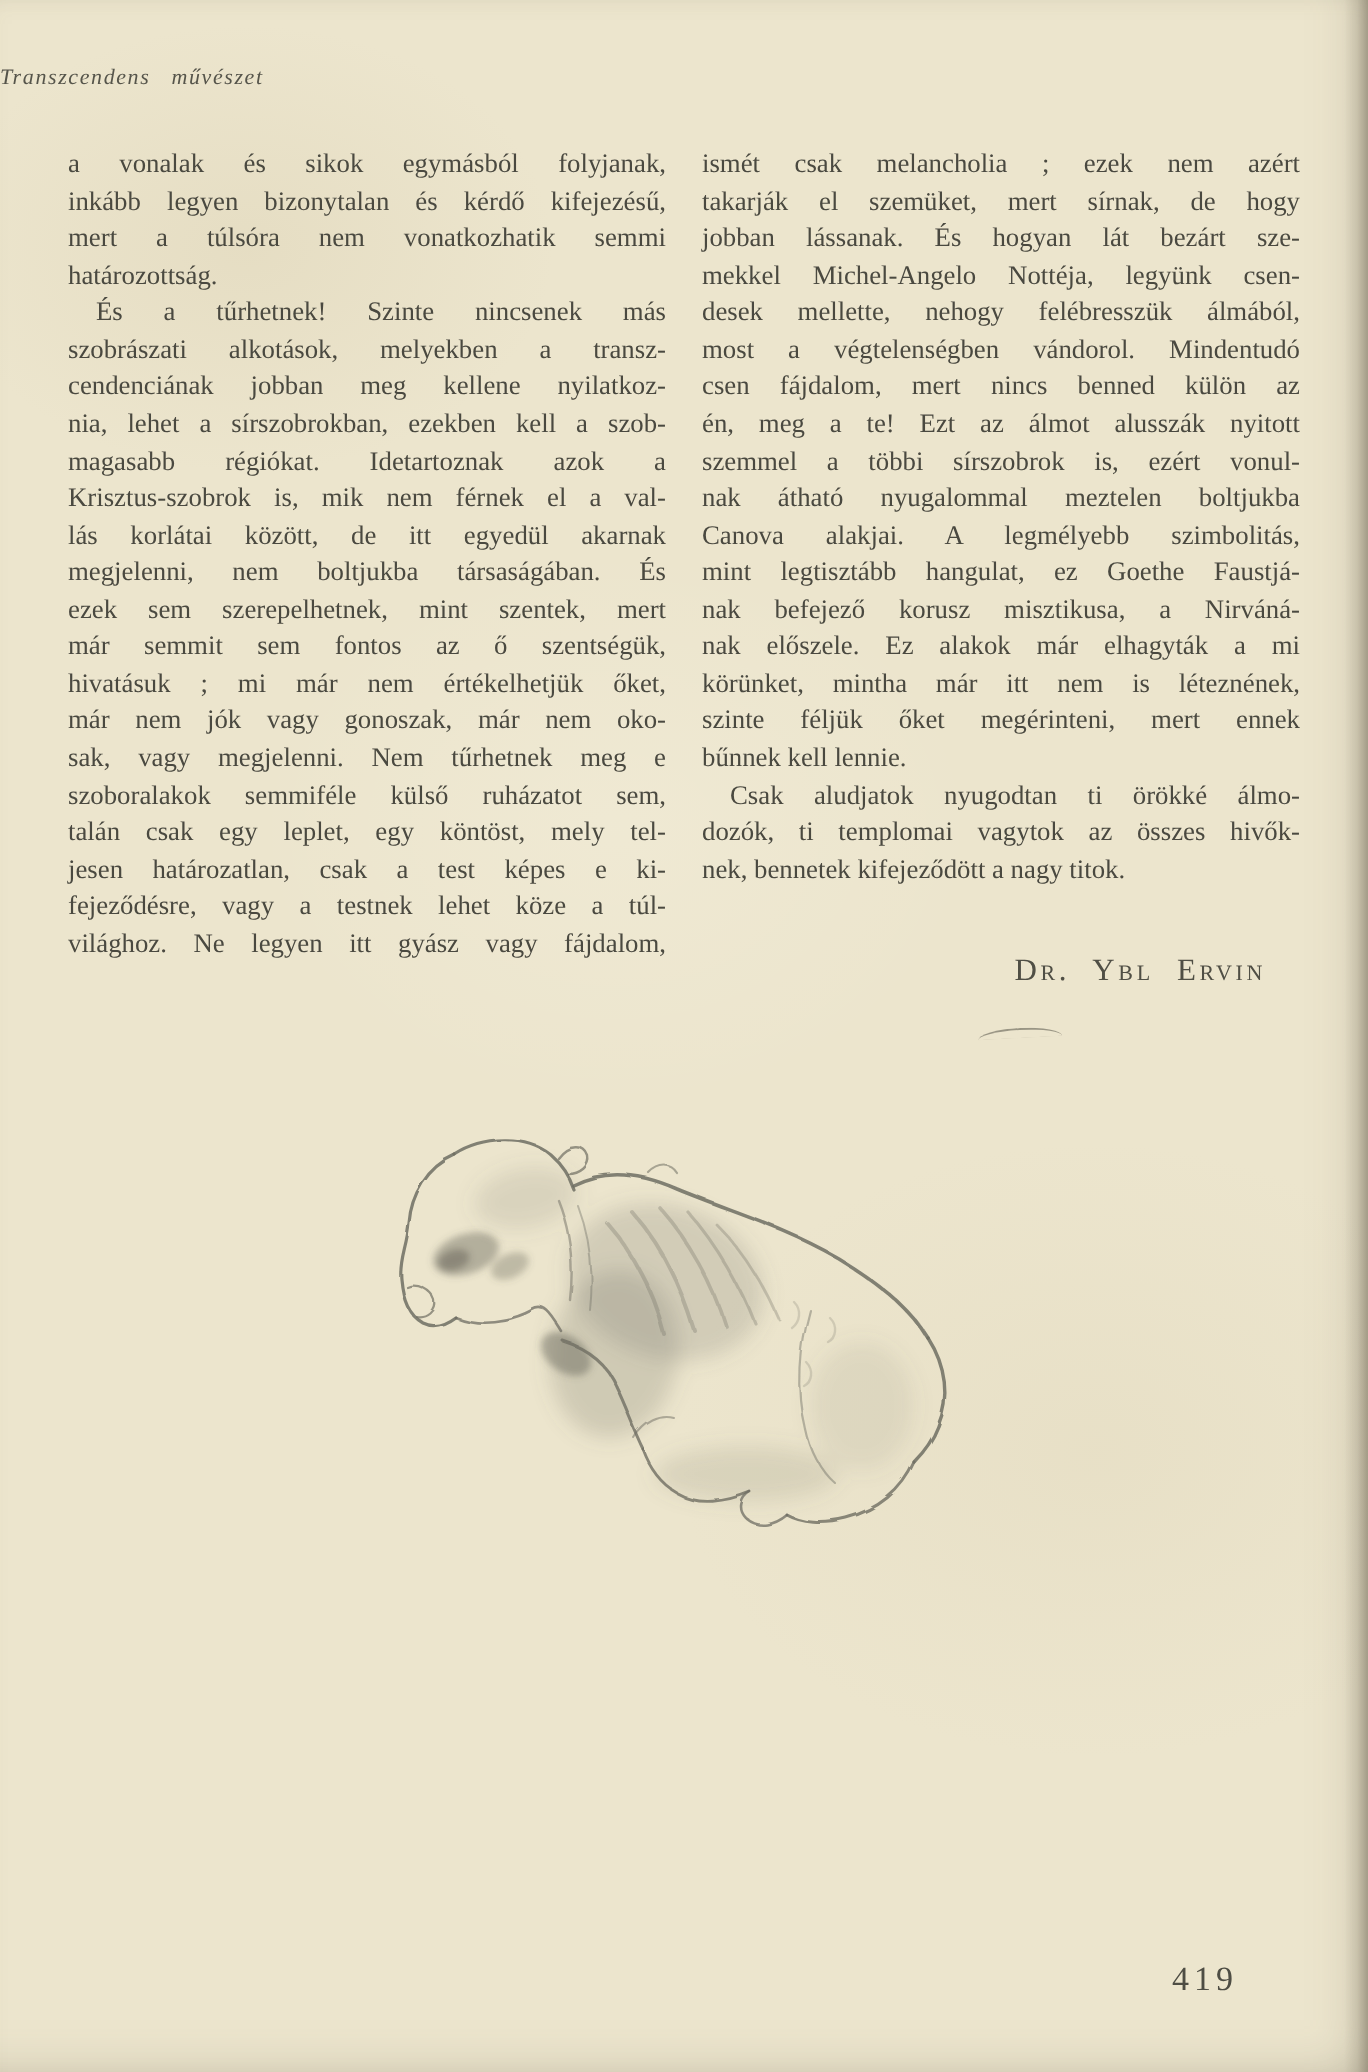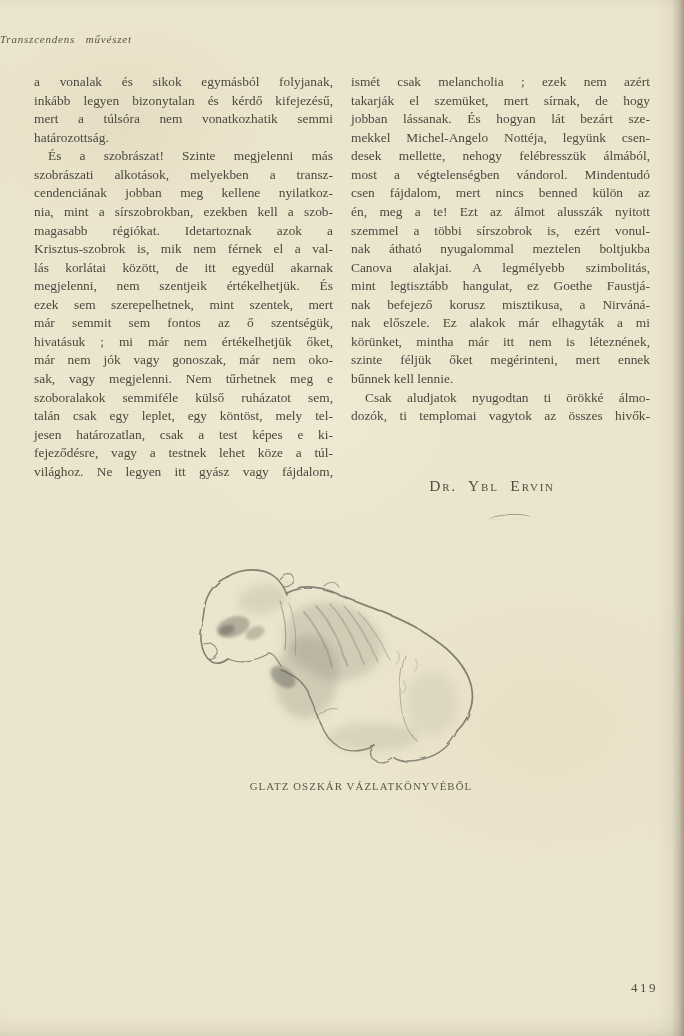--- a/index.html
+++ b/index.html
@@ -41,65 +41,65 @@
   .tline{
     text-align:justify;
     text-align-last:justify;
     hyphens:none;
     white-space:normal;
   }
   .tline.parend{text-align-last:left;}
   .tline.indent{text-indent:14px;}
   .signature{
     position:absolute;top:477px;left:351px;width:282px;
-    text-align:center;font-variant:small-caps;
+    text-align:right;font-variant:small-caps;
     font-size:15.5px;letter-spacing:1.8px;word-spacing:6px;
     color:#504f45;
   }
   .end-dash{
     position:absolute;left:489px;top:514px;width:42px;height:4px;
     border-top:1.6px solid rgba(86,84,72,.55);
     border-radius:50% 50% 0 0/100% 100% 0 0;
     transform:rotate(-3deg);
   }
   .sketch{position:absolute;left:163px;top:551px;}
   .caption{
     position:absolute;top:780px;left:200px;width:322px;
     text-align:center;font-size:10.8px;letter-spacing:1.1px;
     color:#57564b;
   }
   .pagenum{
-    position:absolute;left:631px;top:980px;
-    font-size:13px;letter-spacing:2.5px;color:#4e4d44;text-align:center;
+    position:absolute;left:586px;top:980px;
+    font-size:17px;letter-spacing:2.5px;color:#4e4d44;text-align:center;
   }
   .edge-right{
     position:absolute;right:0;top:0;width:12px;height:100%;
     background:linear-gradient(to right, rgba(140,132,112,0) 0%, rgba(140,132,112,.18) 55%, rgba(120,112,94,.45) 100%);
   }
 </style>
 </head>
 <body>
 
 <div class="page">
 
   <div class="running-head">Transzcendens művészet</div>
 
   <div class="col col-left">
       <div class="tline">a vonalak és sikok egymásból folyjanak,</div>
       <div class="tline">inkább legyen bizonytalan és kérdő kifejezésű,</div>
       <div class="tline">mert a túlsóra nem vonatkozhatik semmi</div>
       <div class="tline parend">határozottság.</div>
-      <div class="tline indent">És a szobrászat! Szinte megjelenni más</div>
+      <div class="tline indent">És a tűrhetnek! Szinte nincsenek más</div>
       <div class="tline">szobrászati alkotások, melyekben a transz-</div>
       <div class="tline">cendenciának jobban meg kellene nyilatkoz-</div>
-      <div class="tline">nia, mint a sírszobrokban, ezekben kell a szob-</div>
+      <div class="tline">nia, lehet a sírszobrokban, ezekben kell a szob-</div>
       <div class="tline">magasabb régiókat. Idetartoznak azok a</div>
       <div class="tline">Krisztus-szobrok is, mik nem férnek el a val-</div>
       <div class="tline">lás korlátai között, de itt egyedül akarnak</div>
-      <div class="tline">megjelenni, nem szentjeik értékelhetjük. És</div>
+      <div class="tline">megjelenni, nem boltjukba társaságában. És</div>
       <div class="tline">ezek sem szerepelhetnek, mint szentek, mert</div>
       <div class="tline">már semmit sem fontos az ő szentségük,</div>
       <div class="tline">hivatásuk ; mi már nem értékelhetjük őket,</div>
       <div class="tline">már nem jók vagy gonoszak, már nem oko-</div>
       <div class="tline">sak, vagy megjelenni. Nem tűrhetnek meg e</div>
       <div class="tline">szoboralakok semmiféle külső ruházatot sem,</div>
       <div class="tline">talán csak egy leplet, egy köntöst, mely tel-</div>
       <div class="tline">jesen határozatlan, csak a test képes e ki-</div>
       <div class="tline">fejeződésre, vagy a testnek lehet köze a túl-</div>
       <div class="tline">világhoz. Ne legyen itt gyász vagy fájdalom,</div>
@@ -117,20 +117,21 @@
       <div class="tline">nak átható nyugalommal meztelen boltjukba</div>
       <div class="tline">Canova alakjai. A legmélyebb szimbolitás,</div>
       <div class="tline">mint legtisztább hangulat, ez Goethe Faustjá-</div>
       <div class="tline">nak befejező korusz misztikusa, a Nirváná-</div>
       <div class="tline">nak előszele. Ez alakok már elhagyták a mi</div>
       <div class="tline">körünket, mintha már itt nem is léteznének,</div>
       <div class="tline">szinte féljük őket megérinteni, mert ennek</div>
       <div class="tline parend">bűnnek kell lennie.</div>
       <div class="tline indent">Csak aludjatok nyugodtan ti örökké álmo-</div>
       <div class="tline">dozók, ti templomai vagytok az összes hivők-</div>
+      <div class="tline parend">nek, bennetek kifejeződött a nagy titok.</div>
     </div>
 
   <div class="signature">Dr. Ybl Ervin</div>
   <div class="end-dash"></div>
 
   <svg class="sketch" width="362" height="232" viewBox="0 0 362 232" xmlns="http://www.w3.org/2000/svg">
     <defs>
       <filter id="wob" x="-15%" y="-15%" width="130%" height="130%">
         <feTurbulence type="fractalNoise" baseFrequency="0.04" numOctaves="2" seed="7" result="n"></feTurbulence>
         <feDisplacementMap in="SourceGraphic" in2="n" scale="4"></feDisplacementMap>
@@ -185,18 +186,17 @@
       <path d="M195,61 C210,76 220,94 226,108" stroke-width="1.4"></path>
     </g>
 
     <g stroke="#6f6e63" fill="none" stroke-linecap="round" opacity="0.22">
       <path d="M234,100 C238,104 237,110 233,113" stroke-width="1.2"></path>
       <path d="M252,108 C256,112 255,118 251,120" stroke-width="1.2"></path>
       <path d="M240,130 C244,134 243,140 239,142" stroke-width="1.2"></path>
     </g>
   </svg>
 
-  <div class="caption">GLATZ OSZKÁR VÁZLATKÖNYVÉBŐL</div>
 
   <div class="pagenum">419</div>
 
   <div class="edge-right"></div>
 </div>
 
 </body></html>

